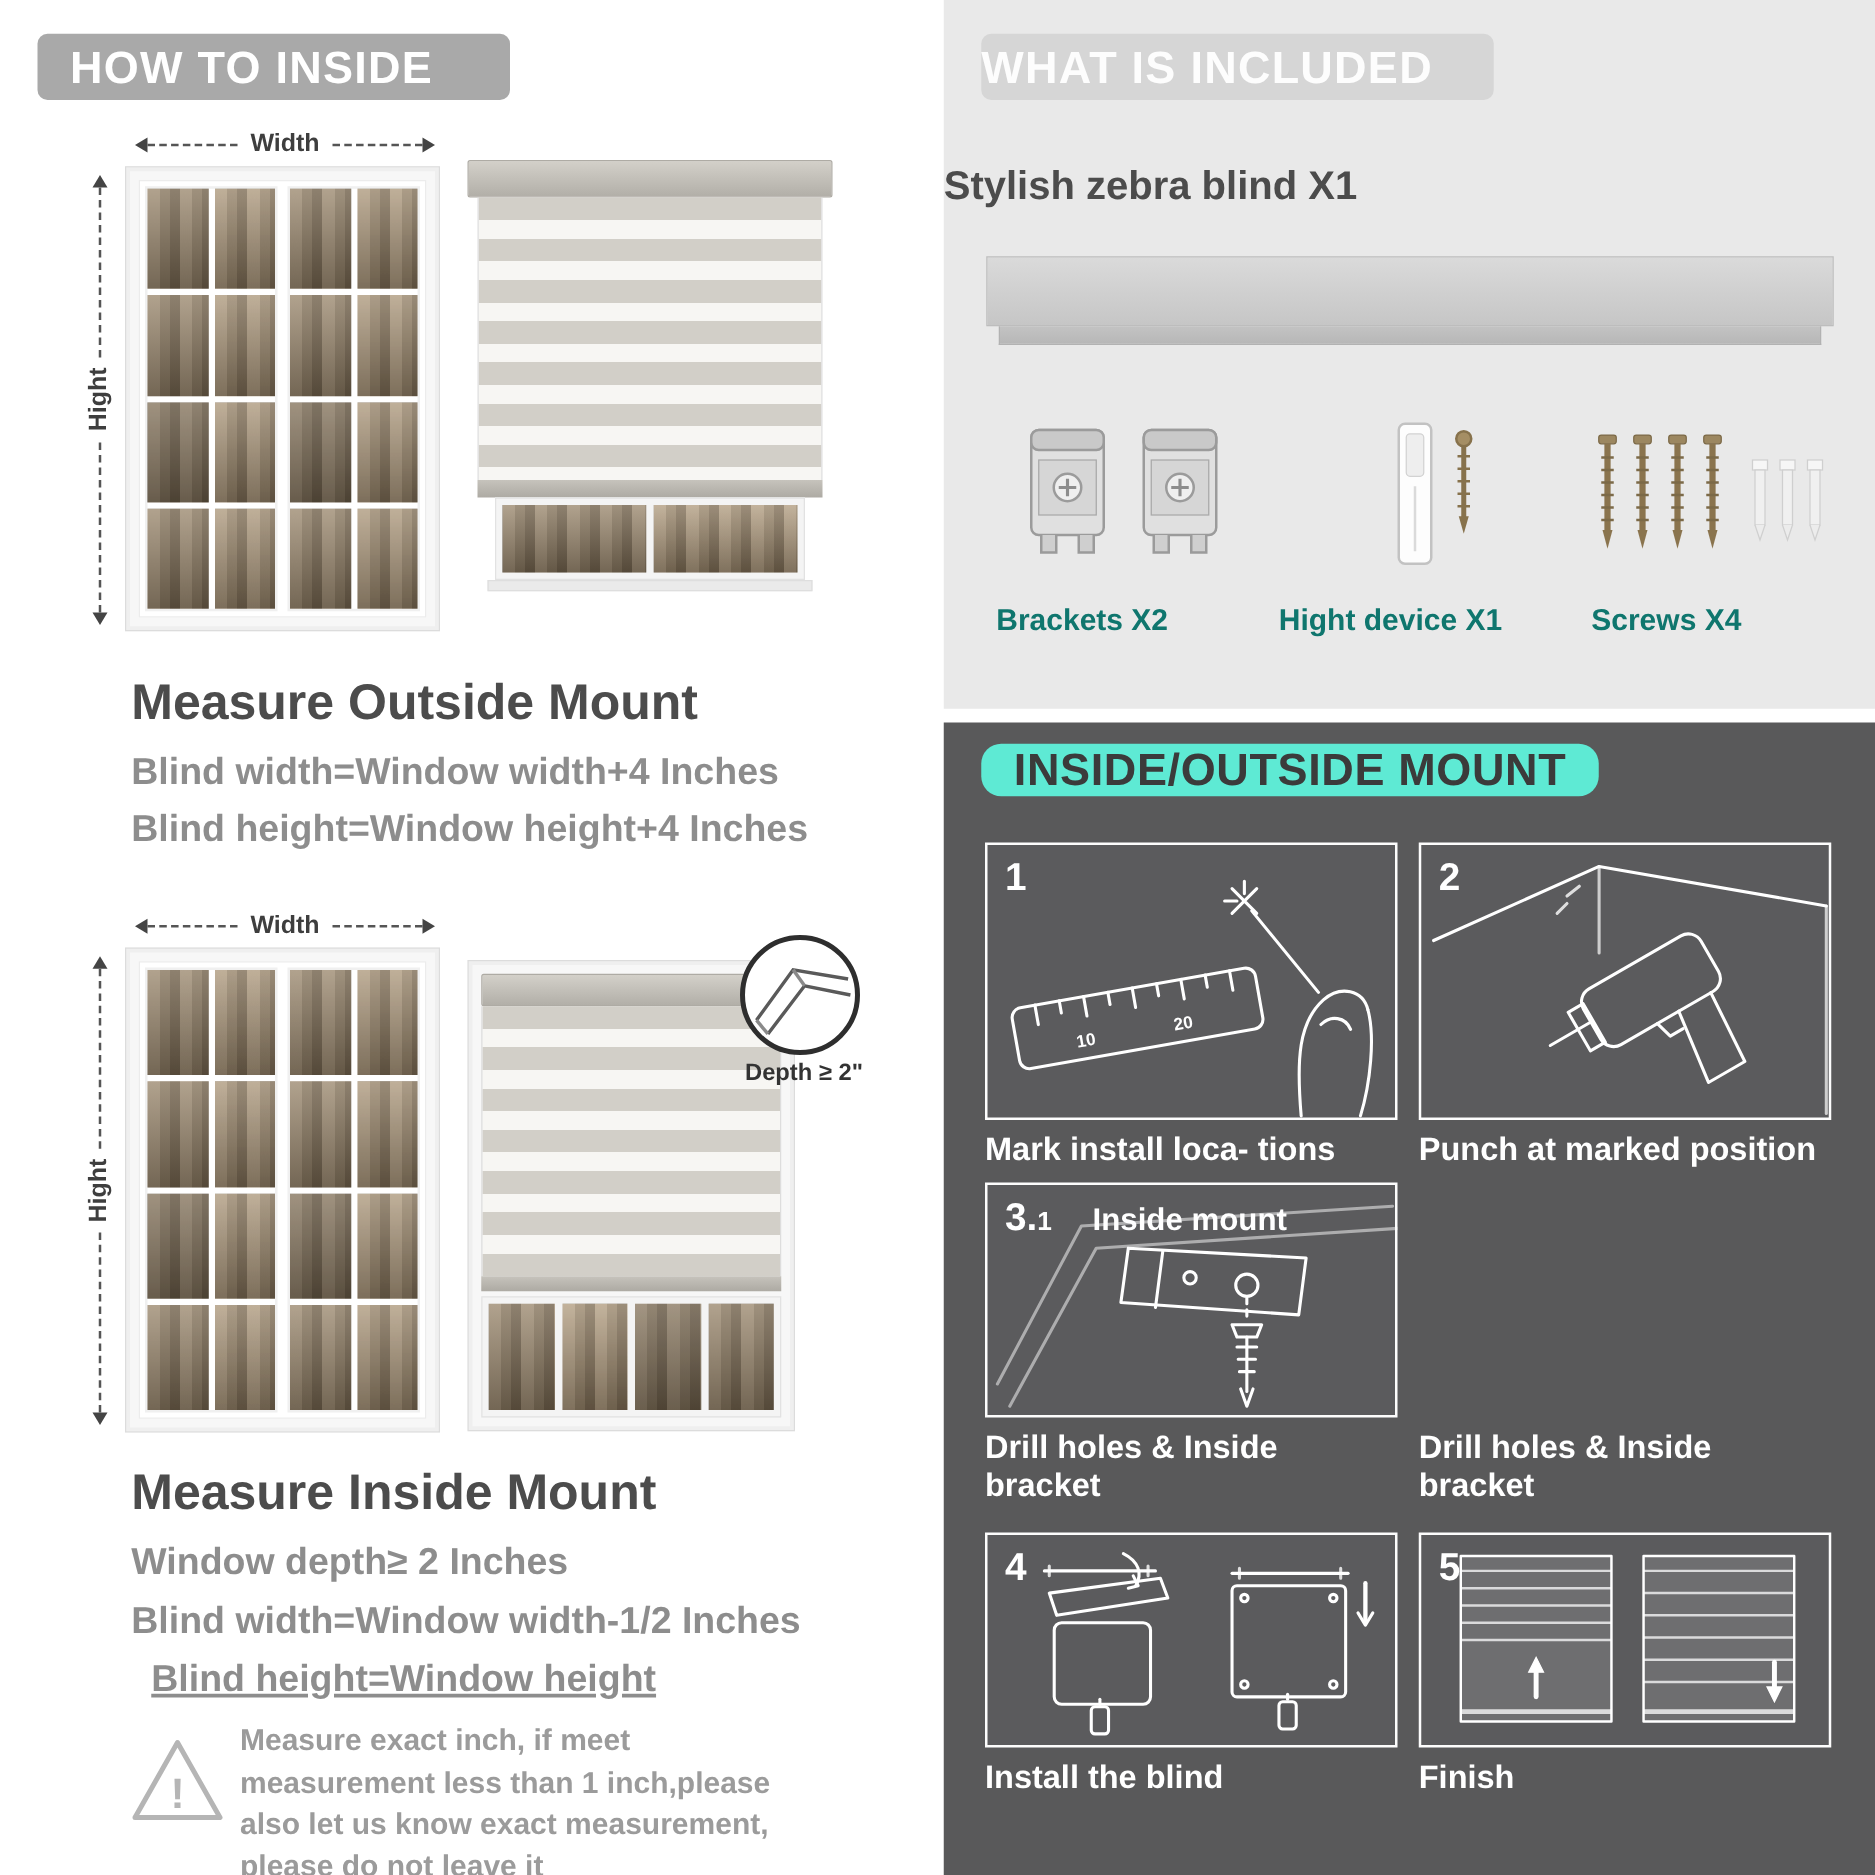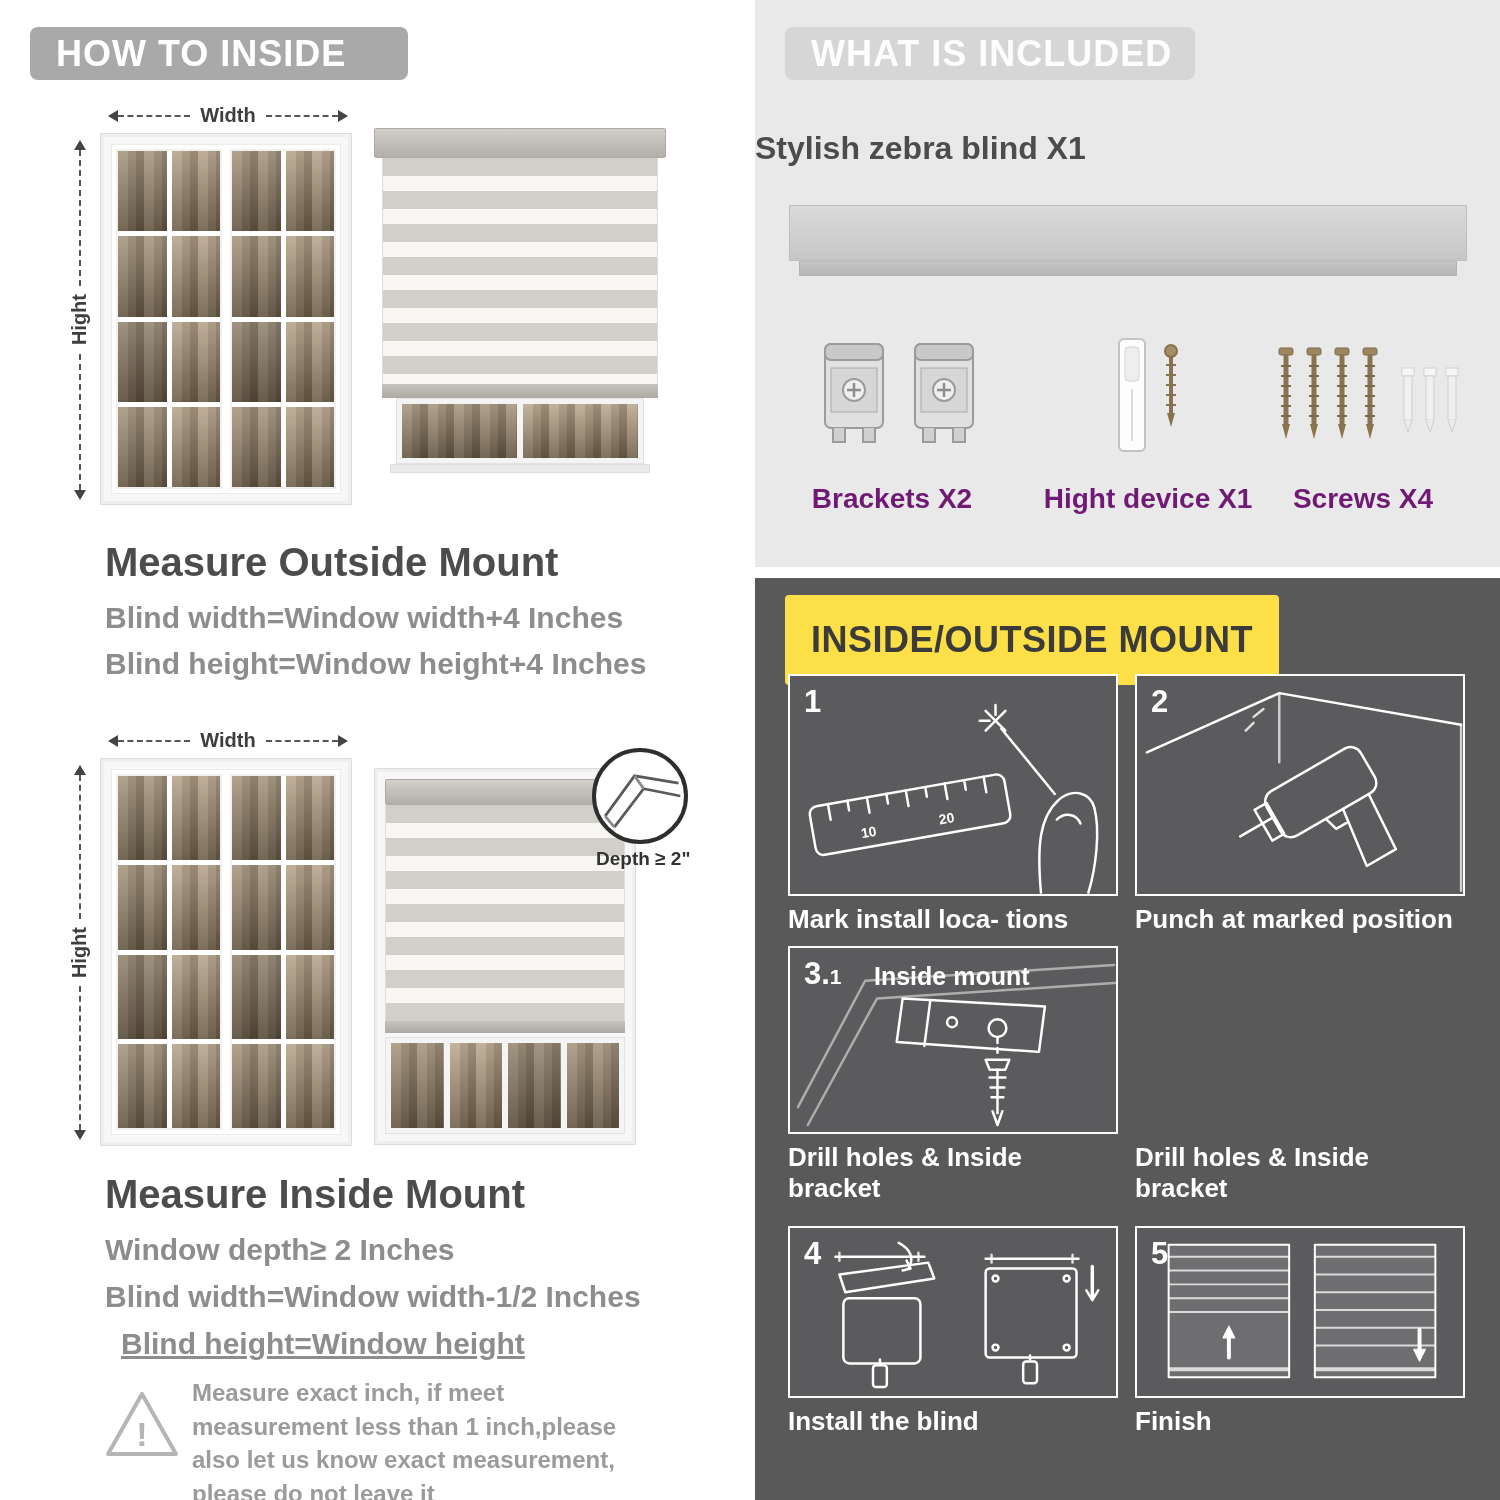--- a/index.html
+++ b/index.html
@@ -5,21 +5,21 @@
   *{margin:0;padding:0;box-sizing:border-box}
   html,body{background:#ffffff}
   body{font-family:"Liberation Sans","DejaVu Sans",sans-serif}
   .page{position:relative;width:1500px;height:1500px;background:#fff;overflow:hidden}
   .abs{position:absolute}
 
   
   .gray-badge{display:flex;align-items:center;border-radius:8px;background:#a9a9a9;color:#fff;
     font-weight:bold;font-size:36px;letter-spacing:1px;padding-left:26px}
   .light-badge{display:flex;align-items:center;border-radius:8px;background:#d6d6d6;color:#fdfdfd;
-    font-weight:bold;font-size:36px;letter-spacing:1px;padding-left:26px}
+    font-weight:bold;font-size:36px;letter-spacing:1px;}
   .h-dark{font-weight:bold;font-size:40px;color:#4c4c4c}
   .line-gray{font-weight:bold;font-size:30px;color:#8d8d8d}
   .small-label{font-weight:bold;font-size:20px;color:#3e3e3e}
 
   
   .window{background:#f7f7f7;border:1px solid #dcdcdc;box-shadow:inset 0 0 0 3px #efefef;padding:10px}
   .win-inner{display:flex;gap:8px;height:100%;background:#fff;border:1px solid #ececec;padding:4px}
   .sash{flex:1;display:grid;grid-template-columns:1fr 1fr;grid-template-rows:repeat(4,1fr);gap:5px;
     border:2px solid #f0f0f0;background:#fff}
   .pane{background:
@@ -47,24 +47,24 @@
   .h-arrow .lbl{padding:0 10px}
   .v-arrow{display:flex;flex-direction:column;align-items:center}
   .v-arrow .seg{flex:1;border-left:2px dashed #555;width:0}
   .v-arrow .lbl{padding:8px 0;writing-mode:vertical-rl;transform:rotate(180deg)}
 
   
   .right-top{position:absolute;left:755px;top:0;width:745px;height:567px;background:#e9e9e9}
   .right-bottom{position:absolute;left:755px;top:578px;width:745px;height:922px;background:#59595a}
   .headrail-main{background:linear-gradient(180deg,#dadada,#c6c6c6);border:1px solid #bdbdbd}
   .headrail-lip{background:linear-gradient(180deg,#c3c3c3,#b7b7b7);border:1px solid #b2b2b2;border-top:none}
-  .item-label{font-weight:bold;font-size:28px;color:#701a75;text-align:center}
-
-  .mount-badge{display:inline-flex;align-items:center;background:#fde047;border-radius:4px;
-    color:#3b3b3b;font-weight:bold;font-size:36px;padding:24px 26px;letter-spacing:.5px}
+  .item-label{font-weight:bold;font-size:24px;color:#0f766e;text-align:left}
+
+  .mount-badge{display:inline-flex;align-items:center;background:#5eead4;border-radius:16px;
+    color:#3b3b3b;font-weight:bold;font-size:36px;padding:0 26px;letter-spacing:.5px}
   .step-panel{position:absolute;border:2px solid #fdfdfd;background:#5b5b5d}
   .step-num{position:absolute;top:8px;left:14px;color:#fff;font-weight:bold;font-size:31px;z-index:2}
   .step-num .sub{font-size:21px}
   .step-title{position:absolute;top:14px;color:#fff;font-weight:bold;font-size:25px;z-index:2}
   .step-cap{position:absolute;color:#fff;font-weight:bold;font-size:26px;width:330px}
   .ill{position:absolute;inset:2px}
 
   .note-text{font-weight:bold;font-size:24px;color:#9b9b9b;line-height:1.4}
   .depth-circle{position:absolute;width:96px;height:96px;border-radius:50%;background:#fff;
     border:4px solid #2e2e2e;z-index:5;overflow:hidden}

